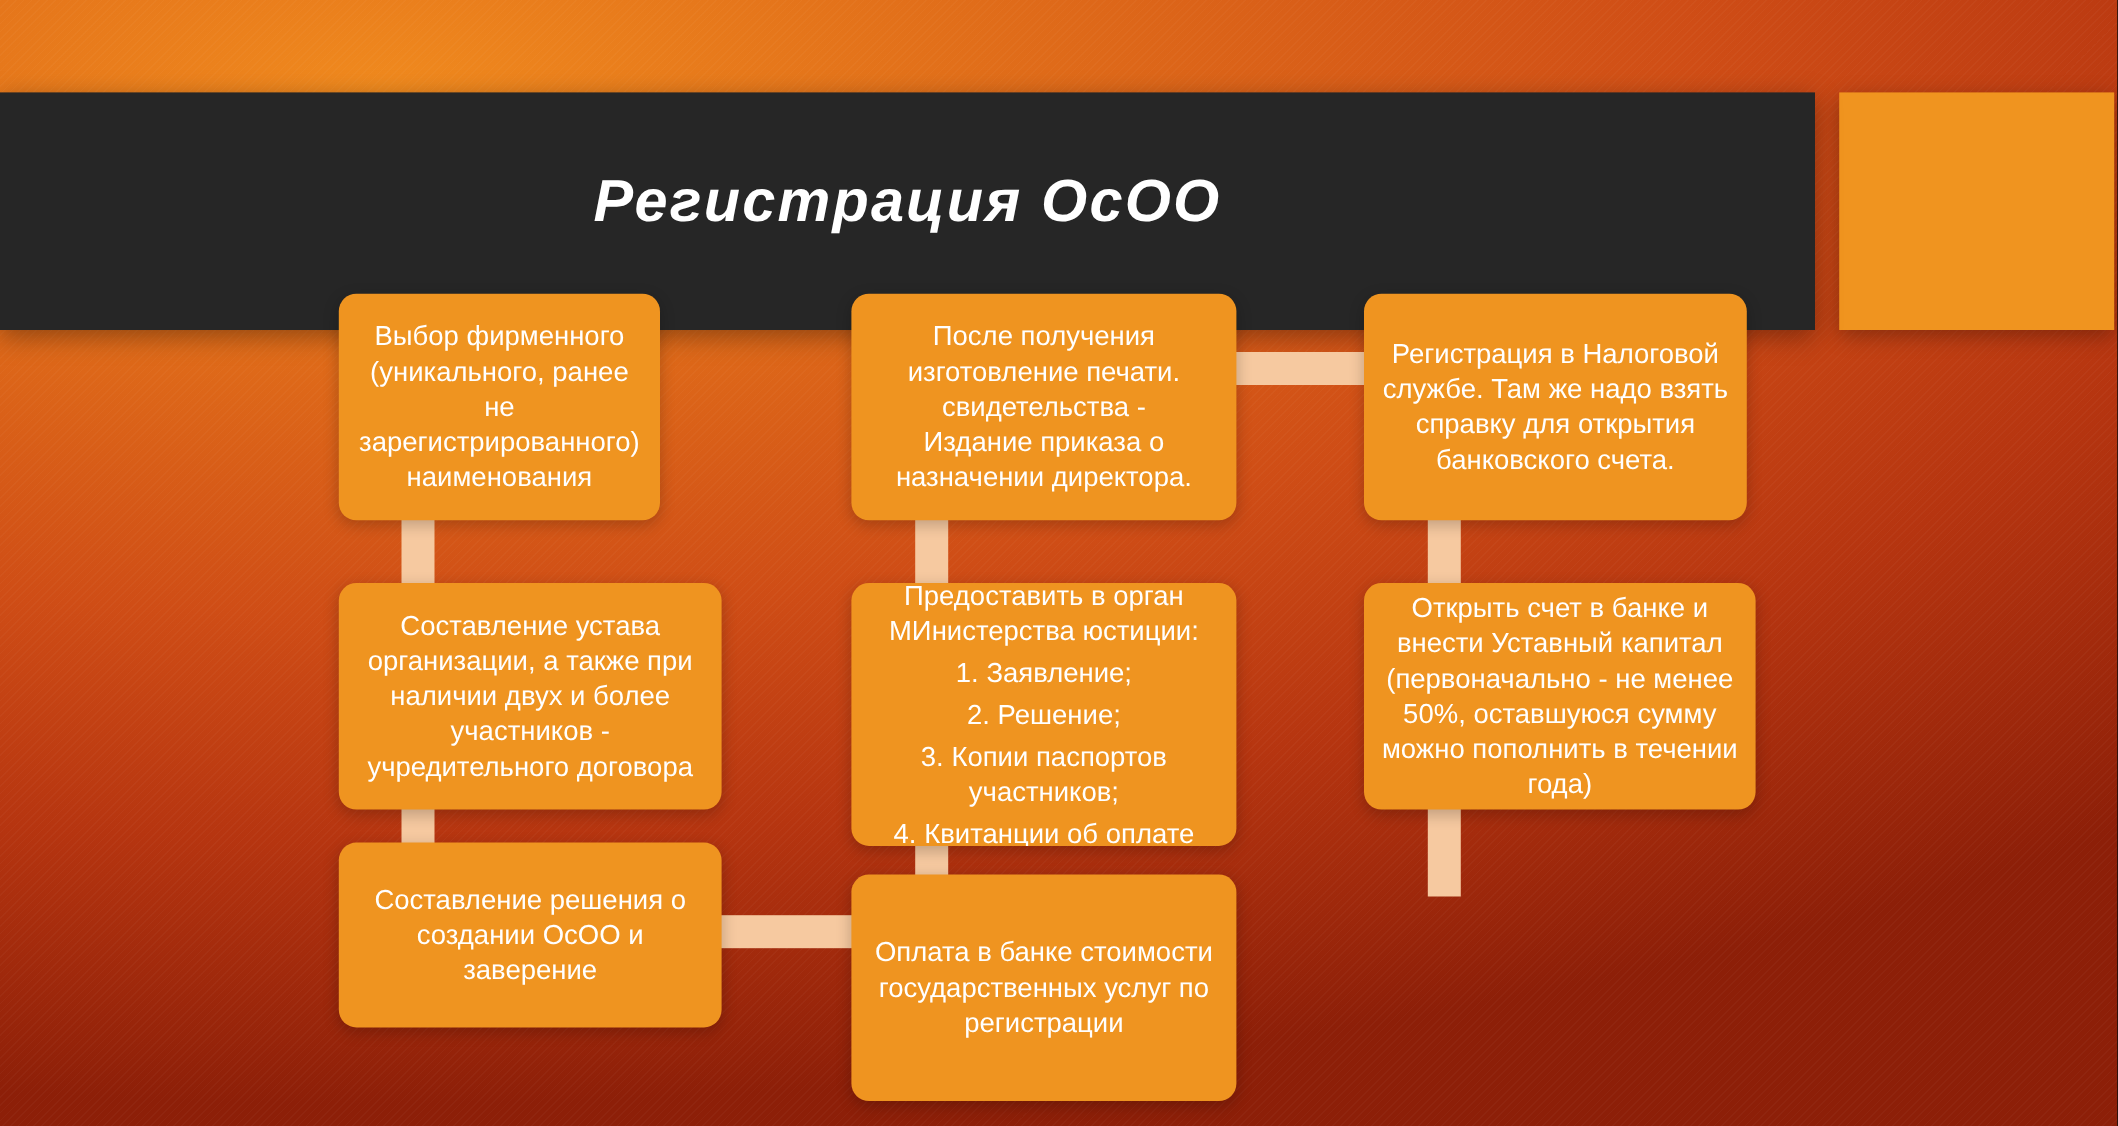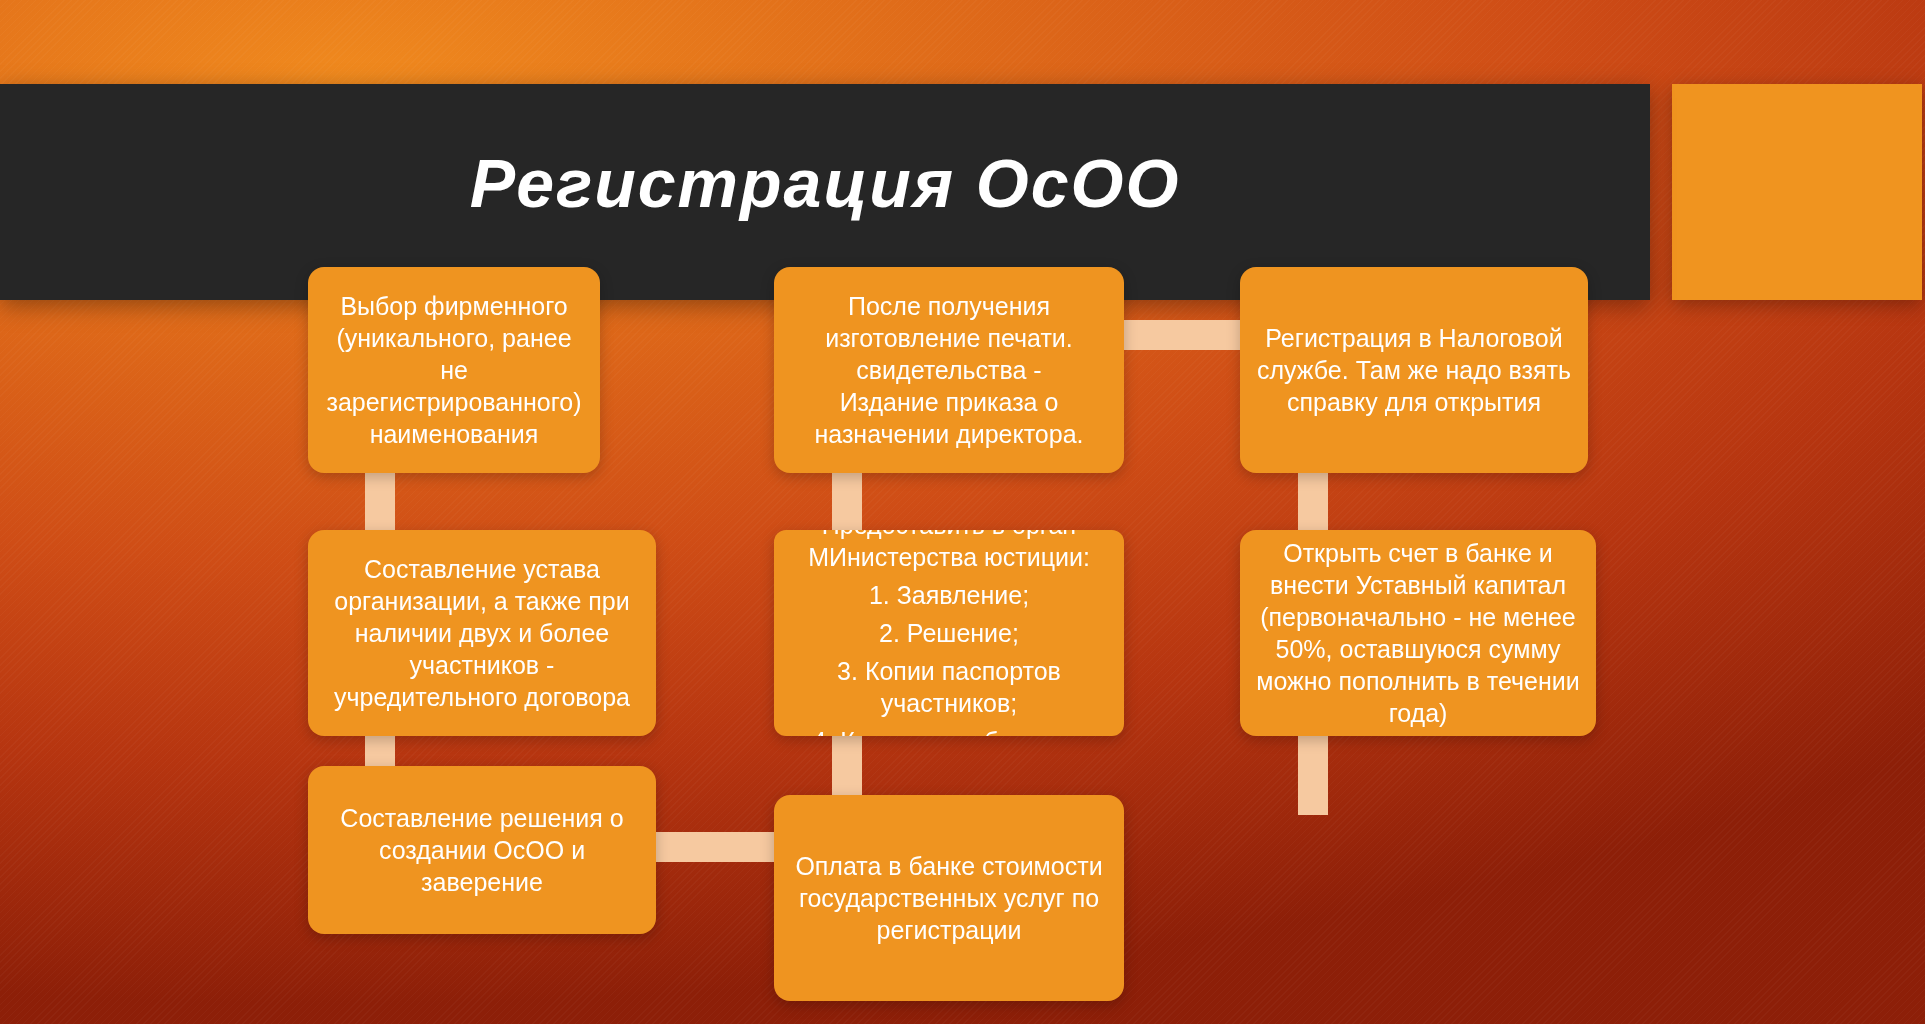--- a/index.html
+++ b/index.html
@@ -45,21 +45,21 @@
   .title-text {
     position: absolute;
     left: 0;
     top: 0;
     width: 100%;
     height: 100%;
     display: flex;
     align-items: center;
     justify-content: center;
     color: #ffffff;
-    font-size: 68px;
+    font-size: 54px;
     font-style: italic;
     font-weight: bold;
     letter-spacing: 2px;
     white-space: nowrap;
     padding-bottom: 18px;
     box-sizing: border-box;
   }
   .accent-block {
     position: absolute;
     left: 1672px;
@@ -114,21 +114,21 @@
     width: 100%;
   }
   .node ol li { margin: 6px 0 0 0; }
 
   
   #n-1 { left: 308px; top: 267px;  width: 292px; height: 206px; }
   #n-2 { left: 774px; top: 267px;  width: 350px; height: 206px; }
   #n-3 { left: 1240px; top: 267px; width: 348px; height: 206px; }
 
   #n-4 { left: 308px; top: 530px;  width: 348px; height: 206px; }
-  #n-5 { left: 774px; top: 530px;  width: 350px; height: 206px; border-radius: 12px; }
+  #n-5 { left: 774px; top: 530px;  width: 350px; height: 239px; }
   #n-6 { left: 1240px; top: 530px; width: 356px; height: 206px; }
 
   #n-7 { left: 308px; top: 766px;  width: 348px; height: 168px; }
   #n-8 { left: 774px; top: 795px;  width: 350px; height: 206px; }
   #n-9 { left: 1240px; top: 795px; width: 348px; height: 206px; }
 </style>
 </head>
 <body>
 
 <div class="slide">
@@ -170,20 +170,21 @@
         <p>Издание приказа о</p>
         <p>назначении директора.</p>
       </div>
     </div>
 
     <div class="node" id="n-3">
       <div class="body">
         <p>Регистрация в Налоговой</p>
         <p>службе. Там же надо взять</p>
         <p>справку для открытия</p>
+        <p>банковского счета.</p>
       </div>
     </div>
 
     <div class="node" id="n-4">
       <div class="body">
         <p>Составление устава</p>
         <p>организации, а также при</p>
         <p>наличии двух и более</p>
         <p>участников -</p>
         <p>учредительного договора</p>

